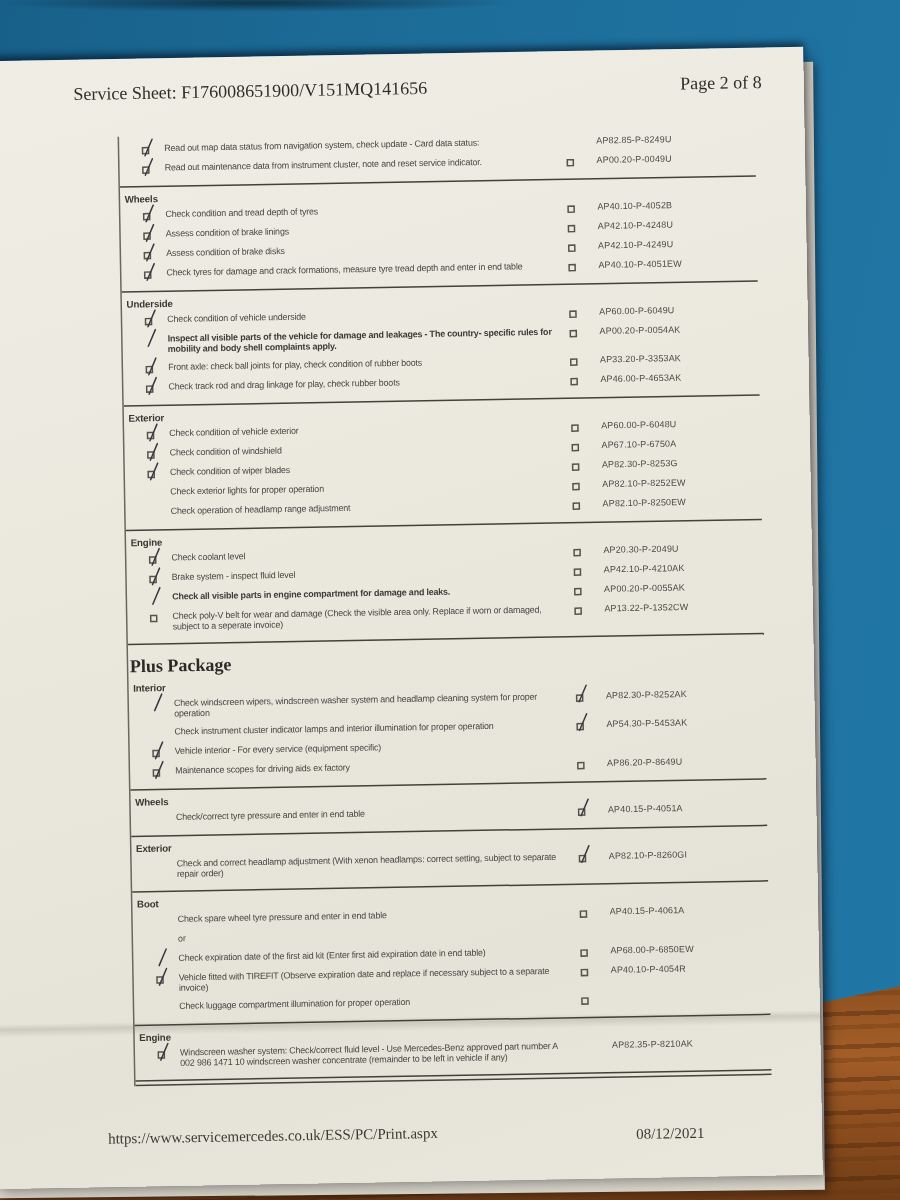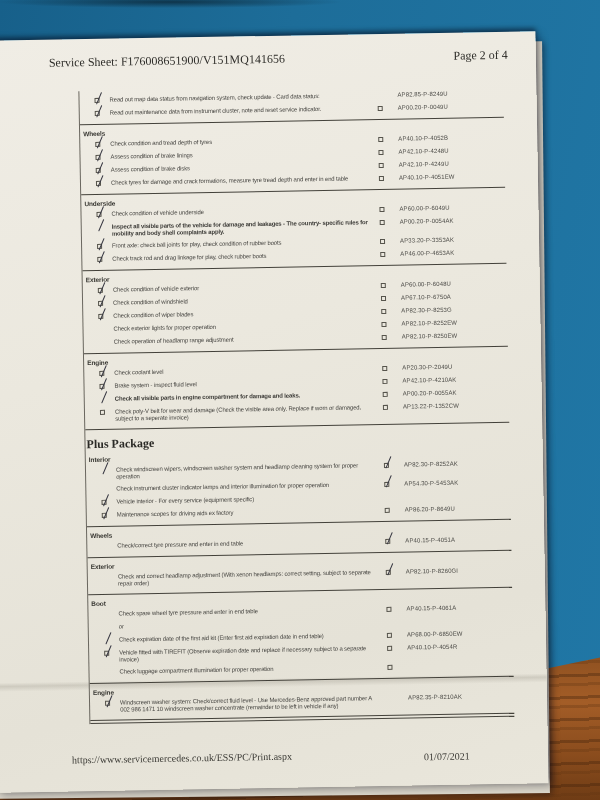--- a/index.html
+++ b/index.html
@@ -62,21 +62,21 @@
 </style>
 </head>
 <body>
 
 <div class="wood"></div>
 <div class="sheet-under"></div>
 
 <div class="paper">
   <div class="doc-header">
     <span>Service Sheet: F176008651900/V151MQ141656</span>
-    <span>Page 2 of 4</span>
+    <span>Page 2 of 8</span>
   </div>
 
   <div class="table">
       <div class="section">
         <div class="row">
           <span class="lmark">
             <span class="pbox"></span>
             <span class="slash"></span>
           </span>
           <span class="itext">Read out map data status from navigation system, check update - Card data status:</span>
@@ -408,15 +408,15 @@
           </span>
           <span class="itext">Windscreen washer system: Check/correct fluid level - Use Mercedes-Benz approved part number A 002 986 1471 10 windscreen washer concentrate (remainder to be left in vehicle if any)</span>
           <span class="cbcol"></span>
           <span class="code">AP82.35-P-8210AK</span>
         </div>
       </div>
     </div>
 
   <div class="doc-footer">
     <span class="url">https://www.servicemercedes.co.uk/ESS/PC/Print.aspx</span>
-    <span class="date">01/07/2021</span>
+    <span class="date">08/12/2021</span>
   </div>
 </div>
 
 </body></html>

